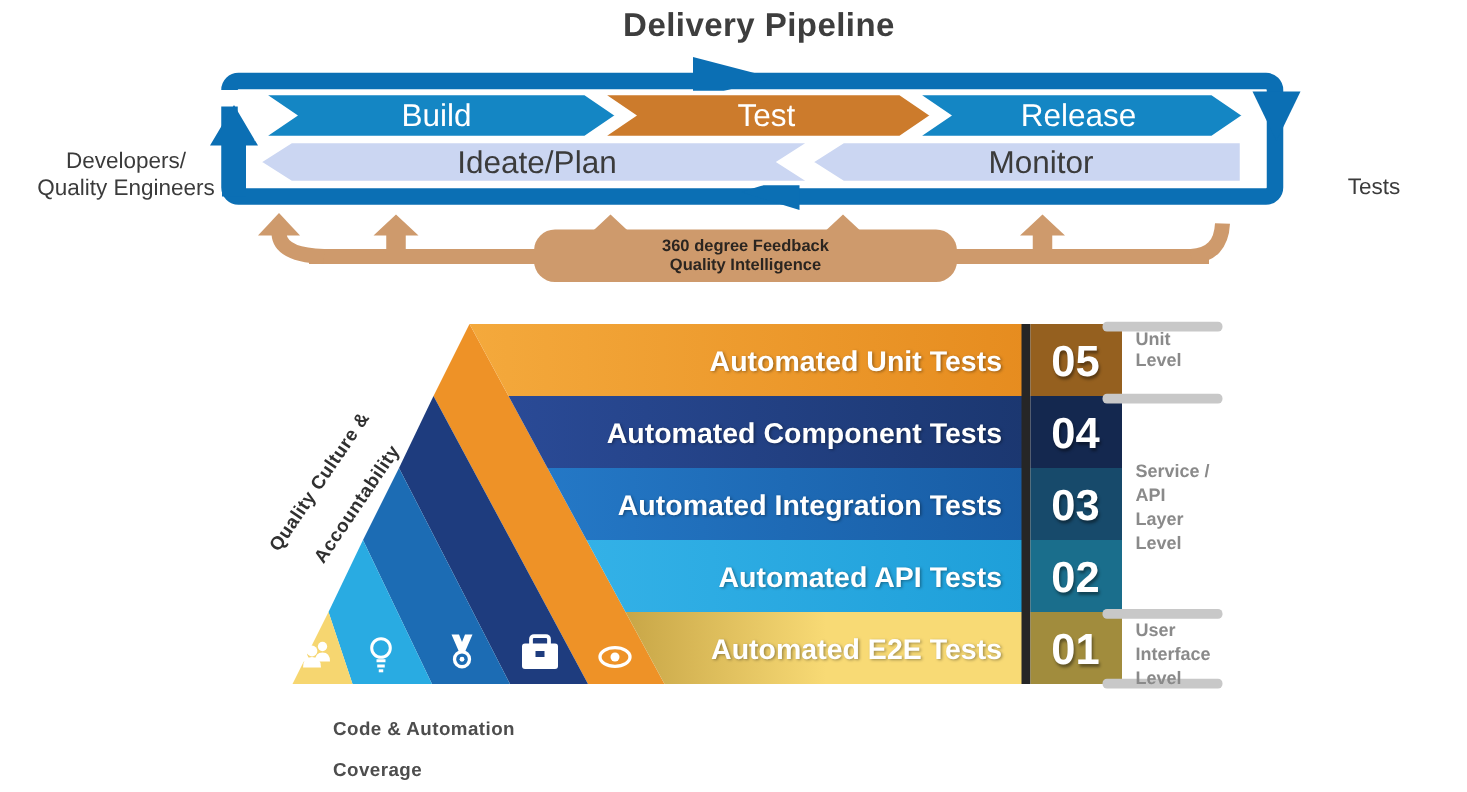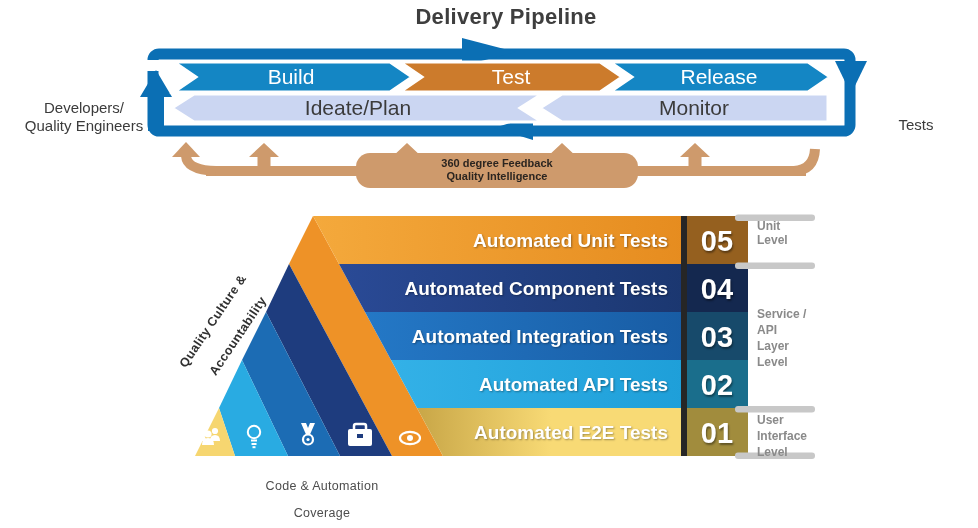--- a/index.html
+++ b/index.html
@@ -7,21 +7,21 @@
           font-family:"Liberation Sans",sans-serif;}
   .abs{position:absolute;}
   .title{left:306px;top:4px;width:400px;text-align:center;font-size:22px;font-weight:bold;color:#3E3E3E;letter-spacing:.3px;}
   .actor{font-size:15px;color:#3B3B3B;text-align:center;line-height:1.22;}
   .actor-left{left:8px;top:99px;width:152px;}
   .actor-right{left:878px;top:116px;width:76px;}
   .rot-label{font-size:12.5px;font-weight:bold;color:#303030;text-align:center;letter-spacing:.4px;
              transform:rotate(-56deg);}
   .rot1{left:153px;top:314px;width:120px;}
   .rot2{left:183px;top:329px;width:110px;}
-  .bottom-label{left:222px;width:200px;text-align:center;font-size:12.5px;font-weight:normal;color:#4D4D4D;letter-spacing:.3px;}
+  .bottom-label{left:222px;width:200px;font-size:12.5px;font-weight:bold;color:#4D4D4D;letter-spacing:.3px;}
   .bl1{top:479px;} .bl2{top:506px;}
   svg{display:block;font-family:"Liberation Sans",sans-serif;}
   .stage-text{font-size:21px;fill:#fff;}
   .stage-text-dark{font-size:21px;fill:#3B3B3B;}
   .fb-text{font-size:11px;font-weight:bold;}
   .row-text{font-size:19px;font-weight:bold;fill:#ffffff;text-shadow:1px 1px 2px rgba(0,0,0,.35);}
   .num-text{font-size:29px;font-weight:bold;fill:#ffffff;text-shadow:1px 2px 2px rgba(0,0,0,.4);}
   .lvl-text{font-size:12px;font-weight:bold;fill:#8A8A8A;}
 </style>
 </head>

